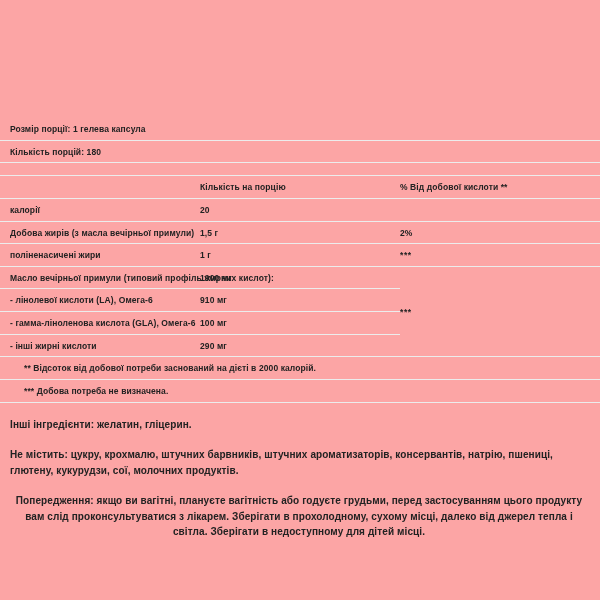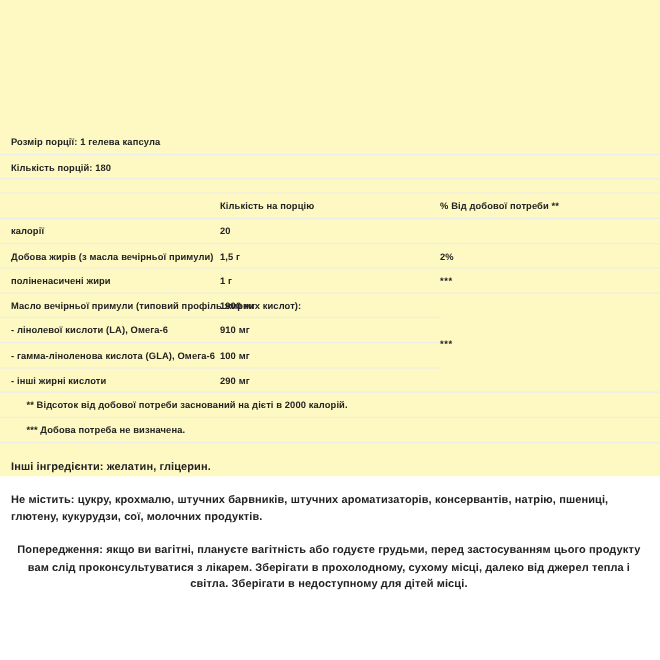--- a/index.html
+++ b/index.html
@@ -11,24 +11,24 @@
   body {
     width: 600px;
     height: 600px;
     font-family: "Liberation Sans", sans-serif;
     color: #222222;
     -webkit-font-smoothing: antialiased;
   }
 
   .page {
     width: 600px;
-    height: 433px;
+    height: 600px;
     box-sizing: border-box;
     position: relative;
-    background: #fef9c3;
+    background: #fca5a5;
   }
 
   
   .top-spacer {
     height: 118px;
   }
 
   .facts-table {
     width: 600px;
     border-collapse: collapse;
@@ -111,21 +111,21 @@
         <td class="col-label" colspan="3">Кількість порцій: 180</td>
       </tr>
 
       <tr class="row-gap">
         <td colspan="3"></td>
       </tr>
 
       <tr class="row-header">
         <td class="col-label"></td>
         <td class="col-amount">Кількість на порцію</td>
-        <td class="col-dv">% Від добової потреби **</td>
+        <td class="col-dv">% Від добової кислоти **</td>
       </tr>
 
       <tr>
         <td class="col-label">калорії</td>
         <td class="col-amount">20</td>
         <td class="col-dv"></td>
       </tr>
 
       <tr>
         <td class="col-label">Добова жирів (з масла вечірньої примули)</td>

